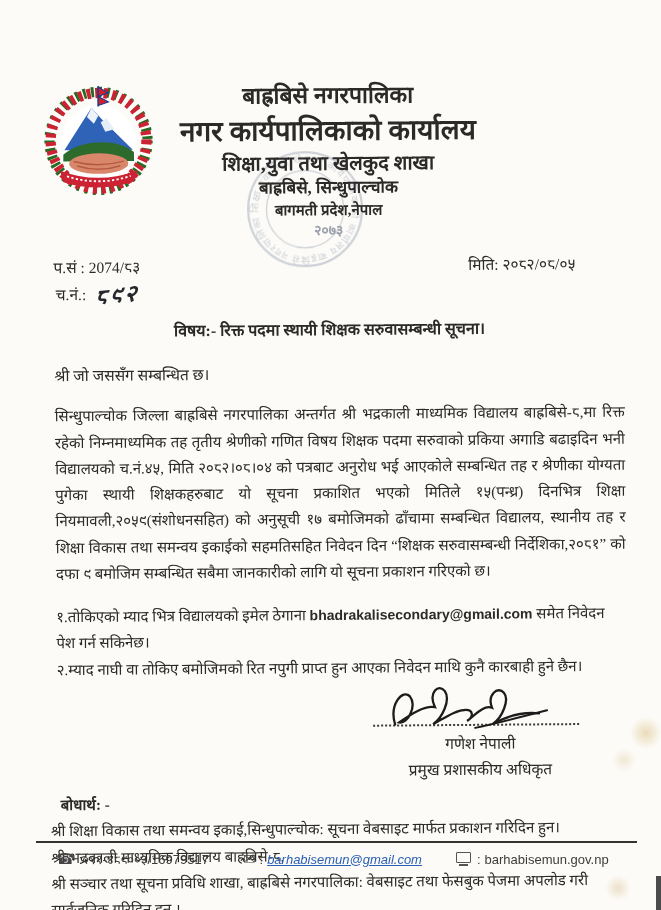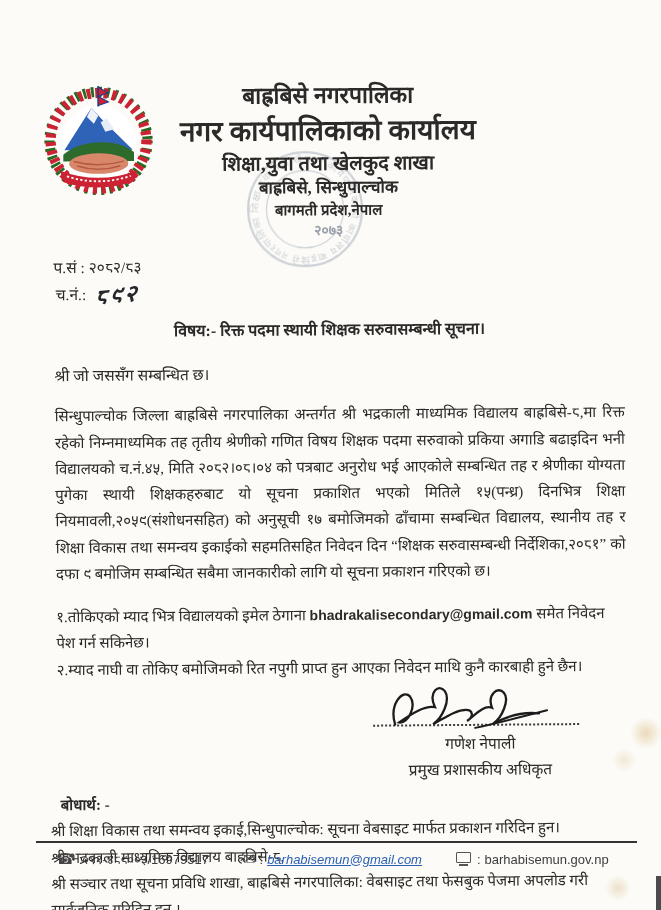--- a/index.html
+++ b/index.html
@@ -118,21 +118,22 @@
 
       <div class="h1">बाह्रबिसे नगरपालिका</div>
       <div class="h2">नगर कार्यपालिकाको कार्यालय</div>
       <div class="h3">शिक्षा,युवा तथा खेलकुद शाखा</div>
       <div class="h4">बाह्रबिसे, सिन्धुपाल्चोक</div>
       <div class="h5">बागमती प्रदेश,नेपाल</div>
       <div class="h6">२०७३</div>
     </header>
 
     <div class="meta-row">
-      <span>प.सं : २०८२/८३</span>
+      <span>प.सं : 2074/८३</span>
+      <span>मिति: २०८२/०८/०५</span>
     </div>
 
     <div class="chalani-row">
       <span>च.नं.:</span>
       <span class="handwritten">८९२</span>
     </div>
 
     <div class="subject">विषय:- रिक्त पदमा स्थायी शिक्षक सरुवासम्बन्धी सूचना।</div>
 
     <p class="salutation">श्री जो जससँग सम्बन्धित छ।</p>

